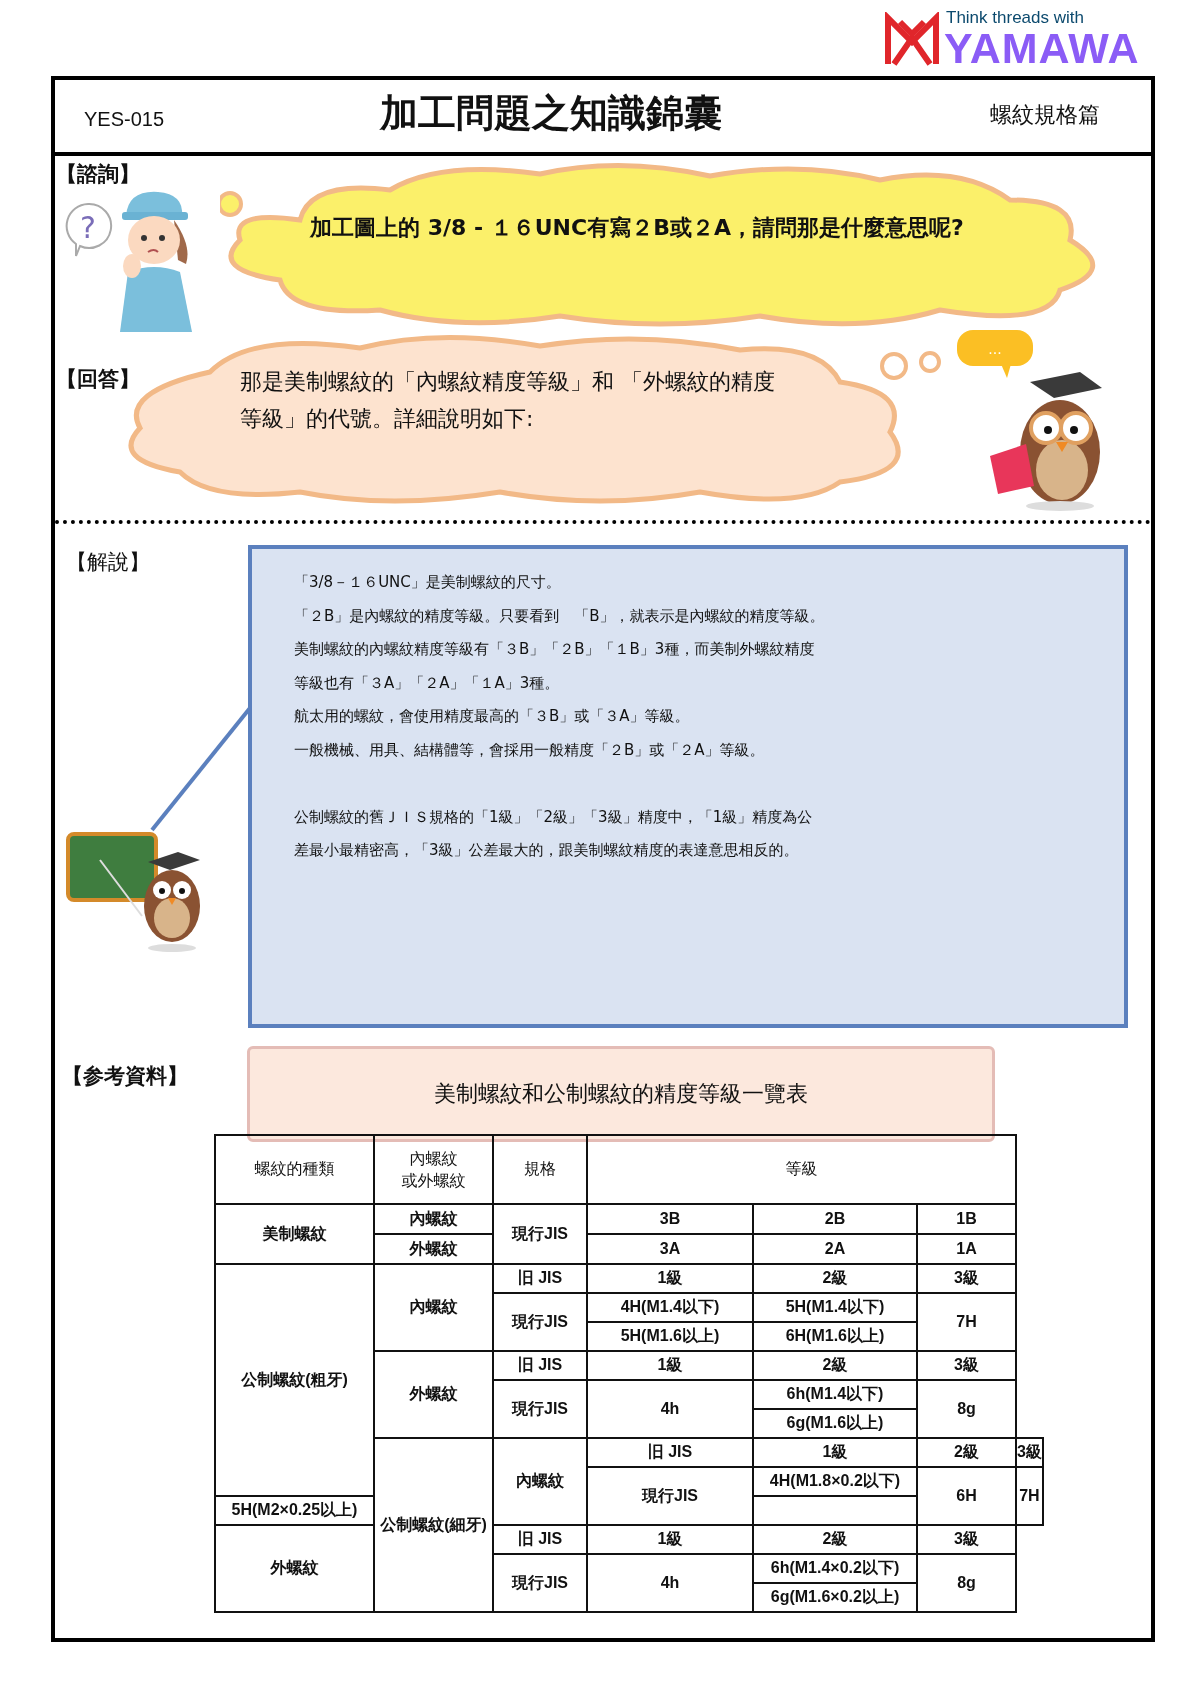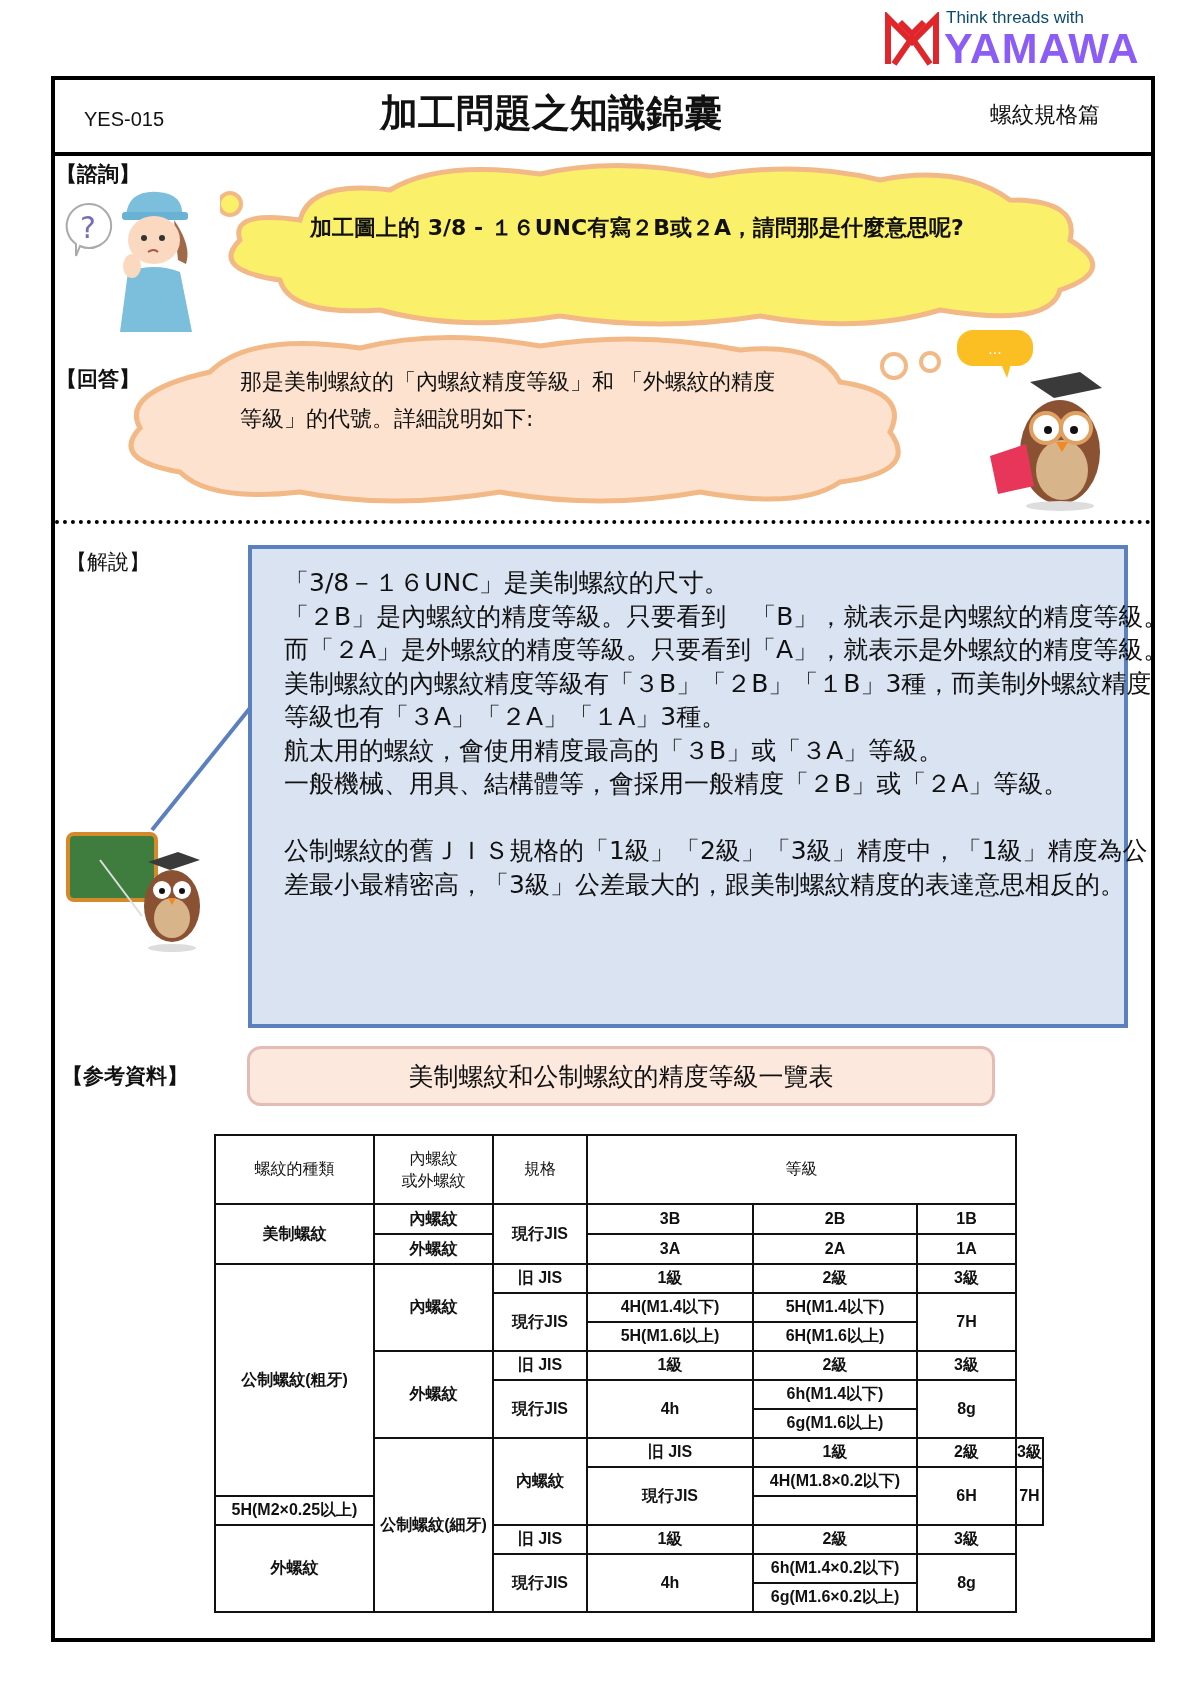--- a/index.html
+++ b/index.html
@@ -15,23 +15,23 @@
   .doc-code { left:84px; top:108px; font-family:"Liberation Sans", sans-serif; font-size:20px; }
   .doc-title { left:380px; top:88px; width:480px; font-size:38px; font-weight:bold; }
   .doc-category { left:990px; top:100px; font-size:22px;text-align:right; }
   .section-label { font-size:21px; font-weight:bold; }
   .question-bubble { left:220px; top:160px; width:900px; height:170px; }
   .question-text { left:310px; top:213px; font-size:22px; font-weight:bold; white-space:nowrap; }
   .answer-bubble { left:120px; top:332px; width:800px; height:175px; }
   .answer-text { left:240px; top:363px; font-size:22px; line-height:37px; width:620px; }
   .dotted { left:55px; top:520px; width:1096px; border-top:4px dotted #000; }
   .explain-box { left:248px; top:545px; width:872px; height:475px; background:#dae3f2; border:4px solid #5b80be; }
-  .explain-text { left:284px; top:566px; font-size:25px; line-height:33.5px; width:830px; }
+  .explain-text { left:294px; top:566px; font-size:15px; line-height:33.5px; width:830px; }
   .explain-text div { white-space:nowrap; min-height:33.5px; }
-  .ref-title-box { left:247px; top:1046px; width:748px; height:60px; background:#fce8dd; border:3px solid #e4bcb6; border-radius:14px; box-sizing:border-box; display:flex; align-items:center; justify-content:center; font-size:25px; }
+  .ref-title-box { left:247px; top:1046px; width:748px; height:96px; background:#fce8dd; border:3px solid #e4bcb6; border-radius:6px; box-sizing:border-box; display:flex; align-items:center; justify-content:center; font-size:22px; }
   table.grade { position:absolute; left:214px; top:1134px; border-collapse:collapse; font-family:"Liberation Sans", sans-serif; font-size:16px;padding-left:36px; }
   table.grade td { border:2px solid #111; text-align:center; padding:0; font-weight:bold; }
   table.grade td.hdr { font-weight:normal; }
 </style>
 </head>
 <body>
 
 <svg class="abs logo-mark" viewBox="0 0 56 54">
   <g fill="none" stroke="#e0262b" stroke-width="6">
     <path d="M4 52 V6 L28 30 L52 6 V52"></path>
@@ -115,21 +115,20 @@
     <circle cx="122" cy="190" r="9" fill="#fff"></circle>
   <circle cx="102" cy="191" r="3" fill="#111"></circle>
     <circle cx="122" cy="191" r="3" fill="#111"></circle>
   <path d="M108 198 L112 205 L116 198 Z" fill="#f08a24"></path>
   <ellipse cx="112" cy="248" rx="24" ry="4" fill="#ddd"></ellipse>
 </svg>
 <div class="abs explain-box"></div>
 <div class="abs explain-text">
   <div>「3/8－１６UNC」是美制螺紋的尺寸。</div>
   <div>「２B」是內螺紋的精度等級。只要看到　「B」，就表示是內螺紋的精度等級。</div>
-  <div>而「２A」是外螺紋的精度等級。只要看到「A」，就表示是外螺紋的精度等級。</div>
   <div>美制螺紋的內螺紋精度等級有「３B」「２B」「１B」3種，而美制外螺紋精度</div>
   <div>等級也有「３A」「２A」「１A」3種。</div>
   <div>航太用的螺紋，會使用精度最高的「３B」或「３A」等級。</div>
   <div>一般機械、用具、結構體等，會採用一般精度「２B」或「２A」等級。</div>
   <div></div>
   <div>公制螺紋的舊ＪＩＳ規格的「1級」「2級」「3級」精度中，「1級」精度為公</div>
   <div>差最小最精密高，「3級」公差最大的，跟美制螺紋精度的表達意思相反的。</div>
 </div>
 
 <div class="abs section-label" style="left:62px;top:1062px;">【参考資料】</div>

